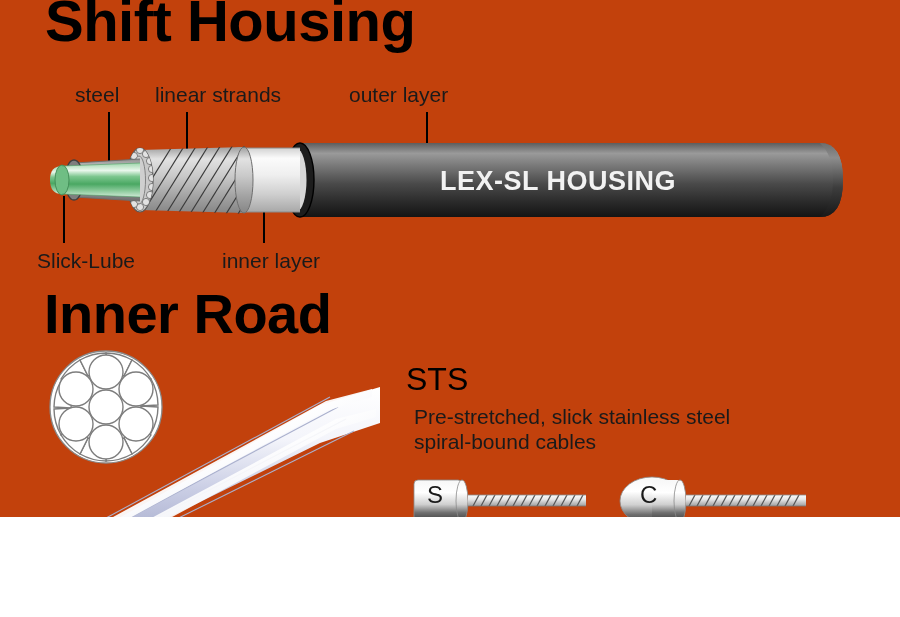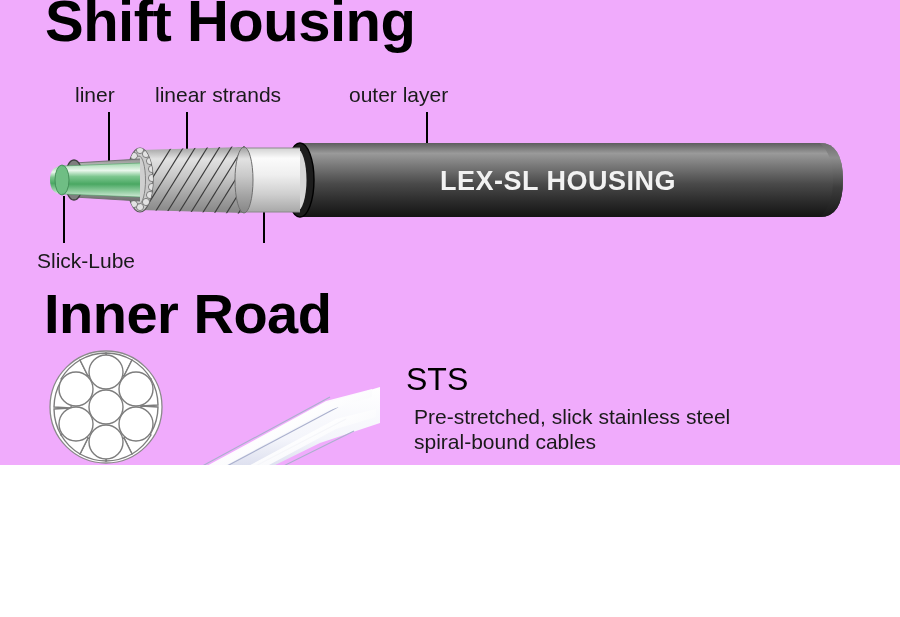--- a/index.html
+++ b/index.html
@@ -6,22 +6,22 @@
     margin: 0;
     padding: 0;
     background: #ffffff;
   }
   body {
     font-family: "Liberation Sans", sans-serif;
   }
   #page {
     position: relative;
     width: 900px;
-    height: 465px;
-    background: #f0abfc;
+    height: 517px;
+    background: #c2410c;
     overflow: hidden;
   }
 
   
   .big-heading {
     position: absolute;
     font-weight: bold;
     color: #000000;
     letter-spacing: -0.5px;
     white-space: nowrap;
@@ -120,24 +120,25 @@
     white-space: nowrap;
   }
 </style>
 </head>
 <body>
 
 <div id="page">
 
   <div id="heading-shift-housing" class="big-heading">Shift Housing</div>
 
-  <div id="label-liner" class="callout">liner</div>
+  <div id="label-liner" class="callout">steel</div>
   <div id="label-outer" class="callout">outer layer</div>
   <div id="label-linear" class="callout">linear strands</div>
   <div id="label-slicklube" class="callout">Slick-Lube</div>
+  <div id="label-innerlayer" class="callout">inner layer</div>
 
   <div id="leader-liner" class="leader"></div>
   <div id="leader-linear" class="leader"></div>
   <div id="leader-outer" class="leader"></div>
   <div id="leader-slicklube" class="leader"></div>
   <div id="leader-innerlayer" class="leader"></div>
 
   <svg id="housing-assembly" viewBox="0 0 900 300">
     <defs>
       <linearGradient id="gradOuter" x1="0" y1="0" x2="0" y2="1">

